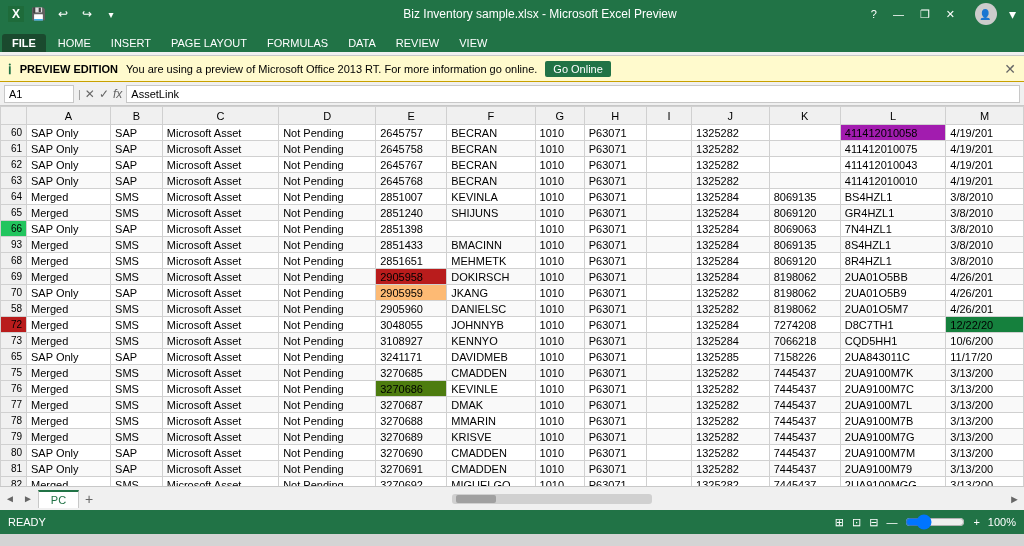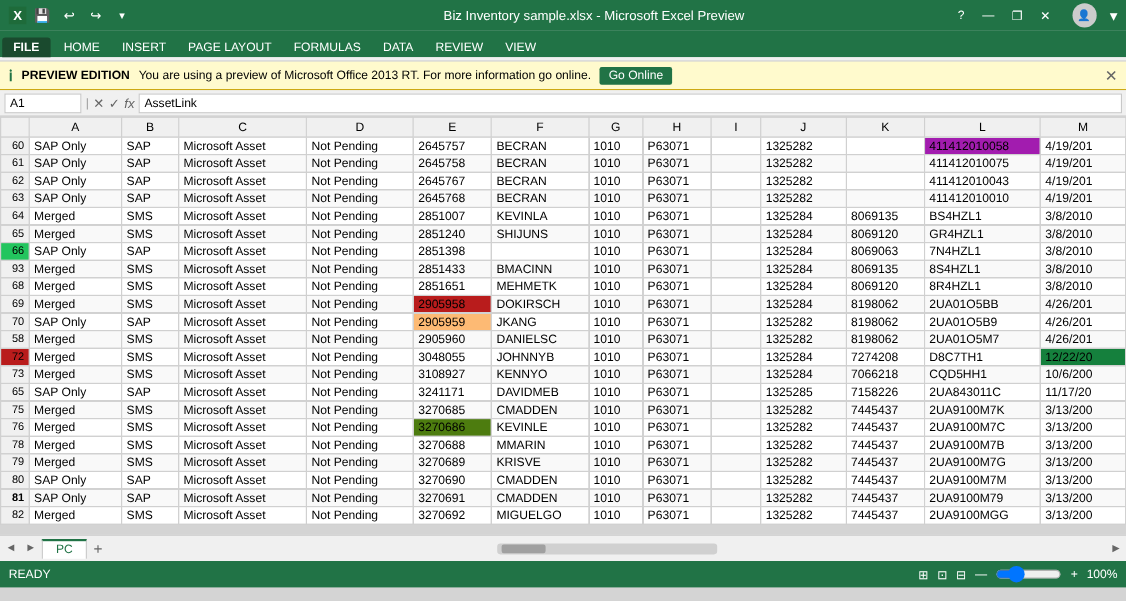--- a/index.html
+++ b/index.html
@@ -538,20 +538,36 @@
           <td style="background: rgb(255, 255, 255);">KEVINLE</td>
           <td style="background: rgb(255, 255, 255);">1010</td>
           <td style="background: rgb(255, 255, 255);">P63071</td>
           <td style="background: rgb(255, 255, 255);"></td>
           <td style="background: rgb(255, 255, 255);">1325282</td>
           <td style="background: rgb(255, 255, 255);">7445437</td>
           <td style="background: rgb(255, 255, 255);">2UA9100M7C</td>
           <td style="background: rgb(255, 255, 255);">3/13/200</td>
         </tr>
         <tr>
+          <td style="background: rgb(240, 240, 240); text-align: right; font-weight: normal; font-size: 10px;">77</td>
+          <td style="background: rgb(249, 249, 249);">Merged</td>
+          <td style="background: rgb(249, 249, 249);">SMS</td>
+          <td style="background: rgb(249, 249, 249);">Microsoft Asset</td>
+          <td style="background: rgb(249, 249, 249);">Not Pending</td>
+          <td style="background: rgb(249, 249, 249);">3270687</td>
+          <td style="background: rgb(249, 249, 249);">DMAK</td>
+          <td style="background: rgb(249, 249, 249);">1010</td>
+          <td style="background: rgb(249, 249, 249);">P63071</td>
+          <td style="background: rgb(249, 249, 249);"></td>
+          <td style="background: rgb(249, 249, 249);">1325282</td>
+          <td style="background: rgb(249, 249, 249);">7445437</td>
+          <td style="background: rgb(249, 249, 249);">2UA9100M7L</td>
+          <td style="background: rgb(249, 249, 249);">3/13/200</td>
+        </tr>
+        <tr>
           <td style="background: rgb(240, 240, 240); text-align: right; font-weight: normal; font-size: 10px;">78</td>
           <td style="background: rgb(255, 255, 255);">Merged</td>
           <td style="background: rgb(255, 255, 255);">SMS</td>
           <td style="background: rgb(255, 255, 255);">Microsoft Asset</td>
           <td style="background: rgb(255, 255, 255);">Not Pending</td>
           <td style="background: rgb(255, 255, 255);">3270688</td>
           <td style="background: rgb(255, 255, 255);">MMARIN</td>
           <td style="background: rgb(255, 255, 255);">1010</td>
           <td style="background: rgb(255, 255, 255);">P63071</td>
           <td style="background: rgb(255, 255, 255);"></td>
@@ -586,21 +602,21 @@
           <td style="background: rgb(255, 255, 255);">CMADDEN</td>
           <td style="background: rgb(255, 255, 255);">1010</td>
           <td style="background: rgb(255, 255, 255);">P63071</td>
           <td style="background: rgb(255, 255, 255);"></td>
           <td style="background: rgb(255, 255, 255);">1325282</td>
           <td style="background: rgb(255, 255, 255);">7445437</td>
           <td style="background: rgb(255, 255, 255);">2UA9100M7M</td>
           <td style="background: rgb(255, 255, 255);">3/13/200</td>
         </tr>
         <tr>
-          <td style="background: rgb(240, 240, 240); text-align: right; font-weight: bold; font-size: 10px; margin-left: 36px;">81</td>
+          <td style="background: rgb(240, 240, 240); text-align: right; font-weight: normal; font-size: 10px; margin-left: 36px;">81</td>
           <td style="background: rgb(249, 249, 249);">SAP Only</td>
           <td style="background: rgb(249, 249, 249);">SAP</td>
           <td style="background: rgb(249, 249, 249);">Microsoft Asset</td>
           <td style="background: rgb(249, 249, 249);">Not Pending</td>
           <td style="background: rgb(249, 249, 249);">3270691</td>
           <td style="background: rgb(249, 249, 249);">CMADDEN</td>
           <td style="background: rgb(249, 249, 249);">1010</td>
           <td style="background: rgb(249, 249, 249);">P63071</td>
           <td style="background: rgb(249, 249, 249);"></td>
           <td style="background: rgb(249, 249, 249);">1325282</td>

